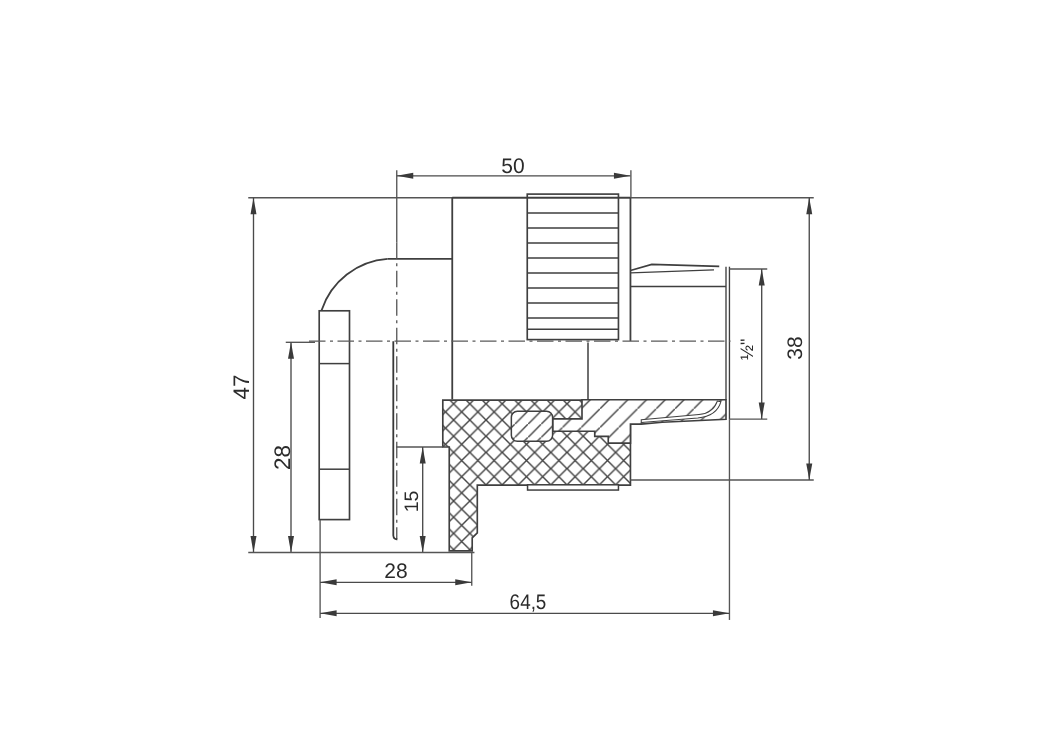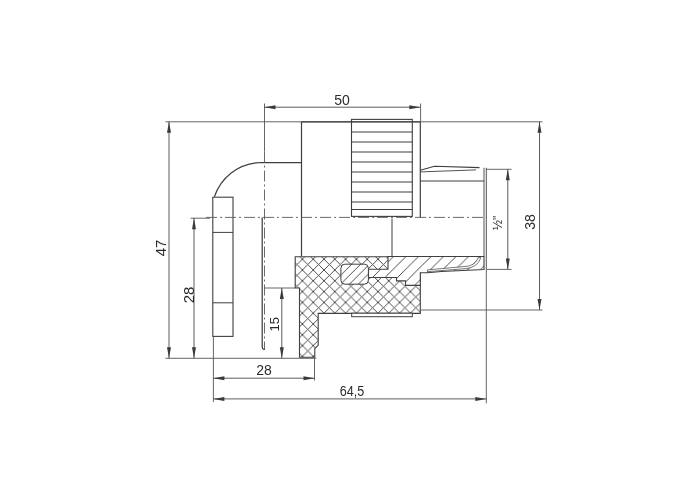--- a/index.html
+++ b/index.html
@@ -1,16 +1,16 @@
 <!DOCTYPE html>
 <html><head>
 <meta charset="utf-8">
 <style>
   html,body{margin:0;padding:0;background:#ffffff;}
-  .wrap{width:700px;height:432px;position:relative;background:#fff;overflow:hidden;}
+  .wrap{width:700px;height:432px;position:relative;background:#fff;overflow:hidden;margin-top:10px;}
   text{font-family:"Liberation Sans", sans-serif;fill:#2b2b2b;}
 </style>
 </head>
 <body>
 <div class="wrap">
 <svg width="700" height="500" viewBox="0 0 700 500">
 <defs>
   <pattern id="xh" patternUnits="userSpaceOnUse" width="10.8" height="10.8">
     <path d="M-0.5,-0.5 L11.3,11.3 M-0.5,11.3 L11.3,-0.5" stroke="#434343" stroke-width="0.95" fill="none"></path>
   </pattern>

